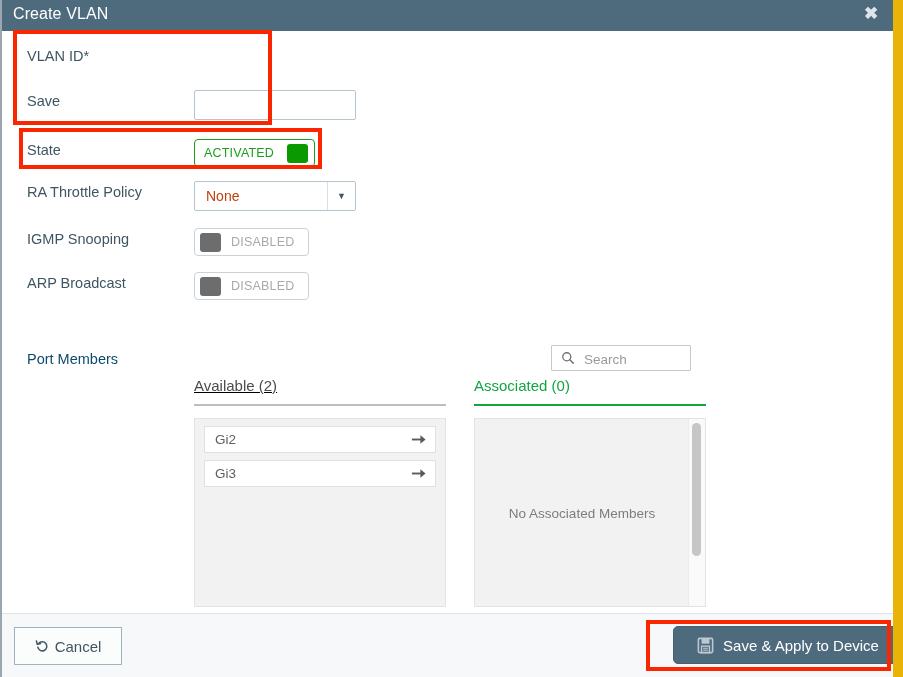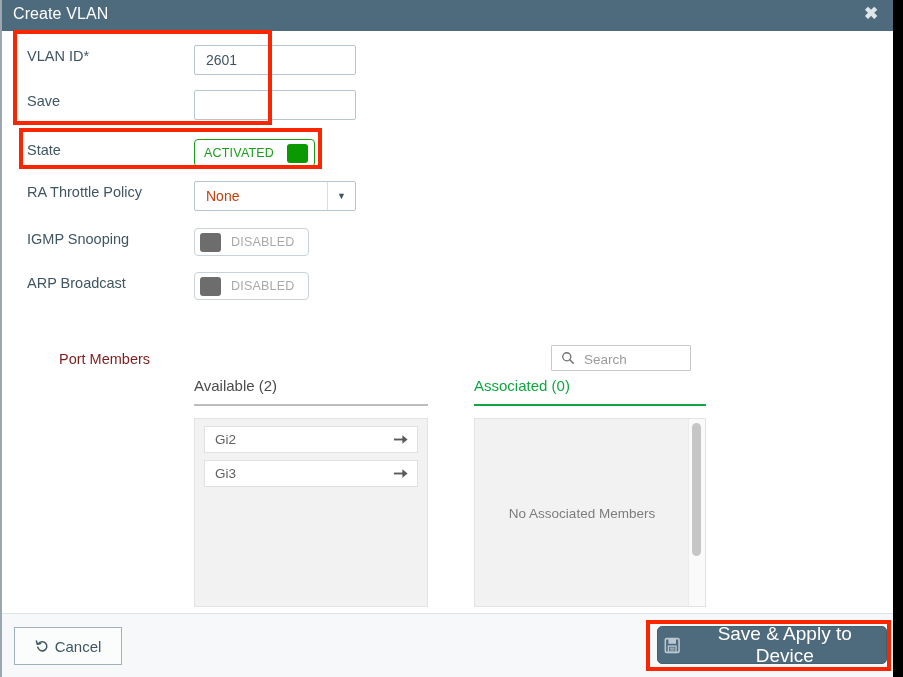--- a/index.html
+++ b/index.html
@@ -15,21 +15,21 @@
     overflow: hidden;
   }
 
   
   #modal {
     position: relative;
     width: 903px;
     height: 677px;
     box-sizing: border-box;
     background: #ffffff;
-    border-right: 10px solid #000000;
+    border-right: 10px solid #eab308;
     border-left: 2px solid #9aa7ae;
     overflow: hidden;
   }
 
   
   .modal-header {
     position: absolute;
     left: 0; top: 0;
     width: 891px;
     height: 31px;
@@ -189,22 +189,21 @@
     color: #a9a9a9;
     letter-spacing: .2px;
   }
 
   
   .port-members-label {
     position: absolute;
     left: 25px;
     top: 320px;
     font-size: 14.5px;
-    color: #7f1d1d;
-    margin-left: 32px;
+    color: #0c4a6e;
   }
 
   .search-box {
     position: absolute;
     left: 549px;
     top: 314px;
     box-sizing: border-box;
     width: 140px;
     height: 26px;
     border: 1px solid #c9c9c9;
@@ -230,21 +229,21 @@
     font-family: "Liberation Sans", sans-serif;
     font-size: 13.5px;
     color: #6b6b6b;
   }
   .search-input::placeholder { color: #9b9b9b; }
 
   .col {
     position: absolute;
     top: 345px;
   }
-  .col.available { left: 192px; width: 234px; }
+  .col.available { left: 192px; width: 252px; text-decoration: underline; }
   .col.associated { left: 456px; width: 232px; padding-left: 16px; }
 
   .col-title {
     font-size: 15px;
     line-height: 20px;
     padding-bottom: 8px;
   }
   .col.available .col-title { color: #4b4b4b; }
   .col.associated .col-title { color: #11a642; }
 
@@ -340,31 +339,31 @@
     font-family: "Liberation Sans", sans-serif;
     font-size: 15px;
     cursor: pointer;
     display: flex;
     align-items: center;
     justify-content: center;
     gap: 6px;
   }
   .btn-save {
     position: absolute;
-    left: 655px;
+    left: 671px;
     top: 626px;
     box-sizing: border-box;
     width: 230px;
     height: 38px;
     border: 1px solid #44616f;
     border-radius: 5px;
     background: #4e6b7e;
     color: #ffffff;
     font-family: "Liberation Sans", sans-serif;
-    font-size: 19px;
+    font-size: 15px;
     cursor: pointer;
     display: flex;
     align-items: center;
     justify-content: center;
     gap: 9px;
   }
   .save-icon { width: 17px; height: 17px; opacity: .85; }
 
   
   .anno {
@@ -385,23 +384,20 @@
 
   <div class="modal-header">
     <div class="modal-title">Create VLAN</div>
     <div class="close-btn">✖</div>
   </div>
 
   <div class="modal-body">
 
     <div class="form-row" style="top:14px;">
       <div class="field-label">VLAN ID*</div>
-      <div class="field-ctrl">
-        <input class="text-input" type="text" value="2601" style="">
-      </div>
     </div>
 
     <div class="form-row" style="top:59px;">
       <div class="field-label">Save</div>
       <div class="field-ctrl">
         <input class="text-input" type="text" value="" style="">
       </div>
     </div>
 
     <div class="form-row" style="top:108px;">

